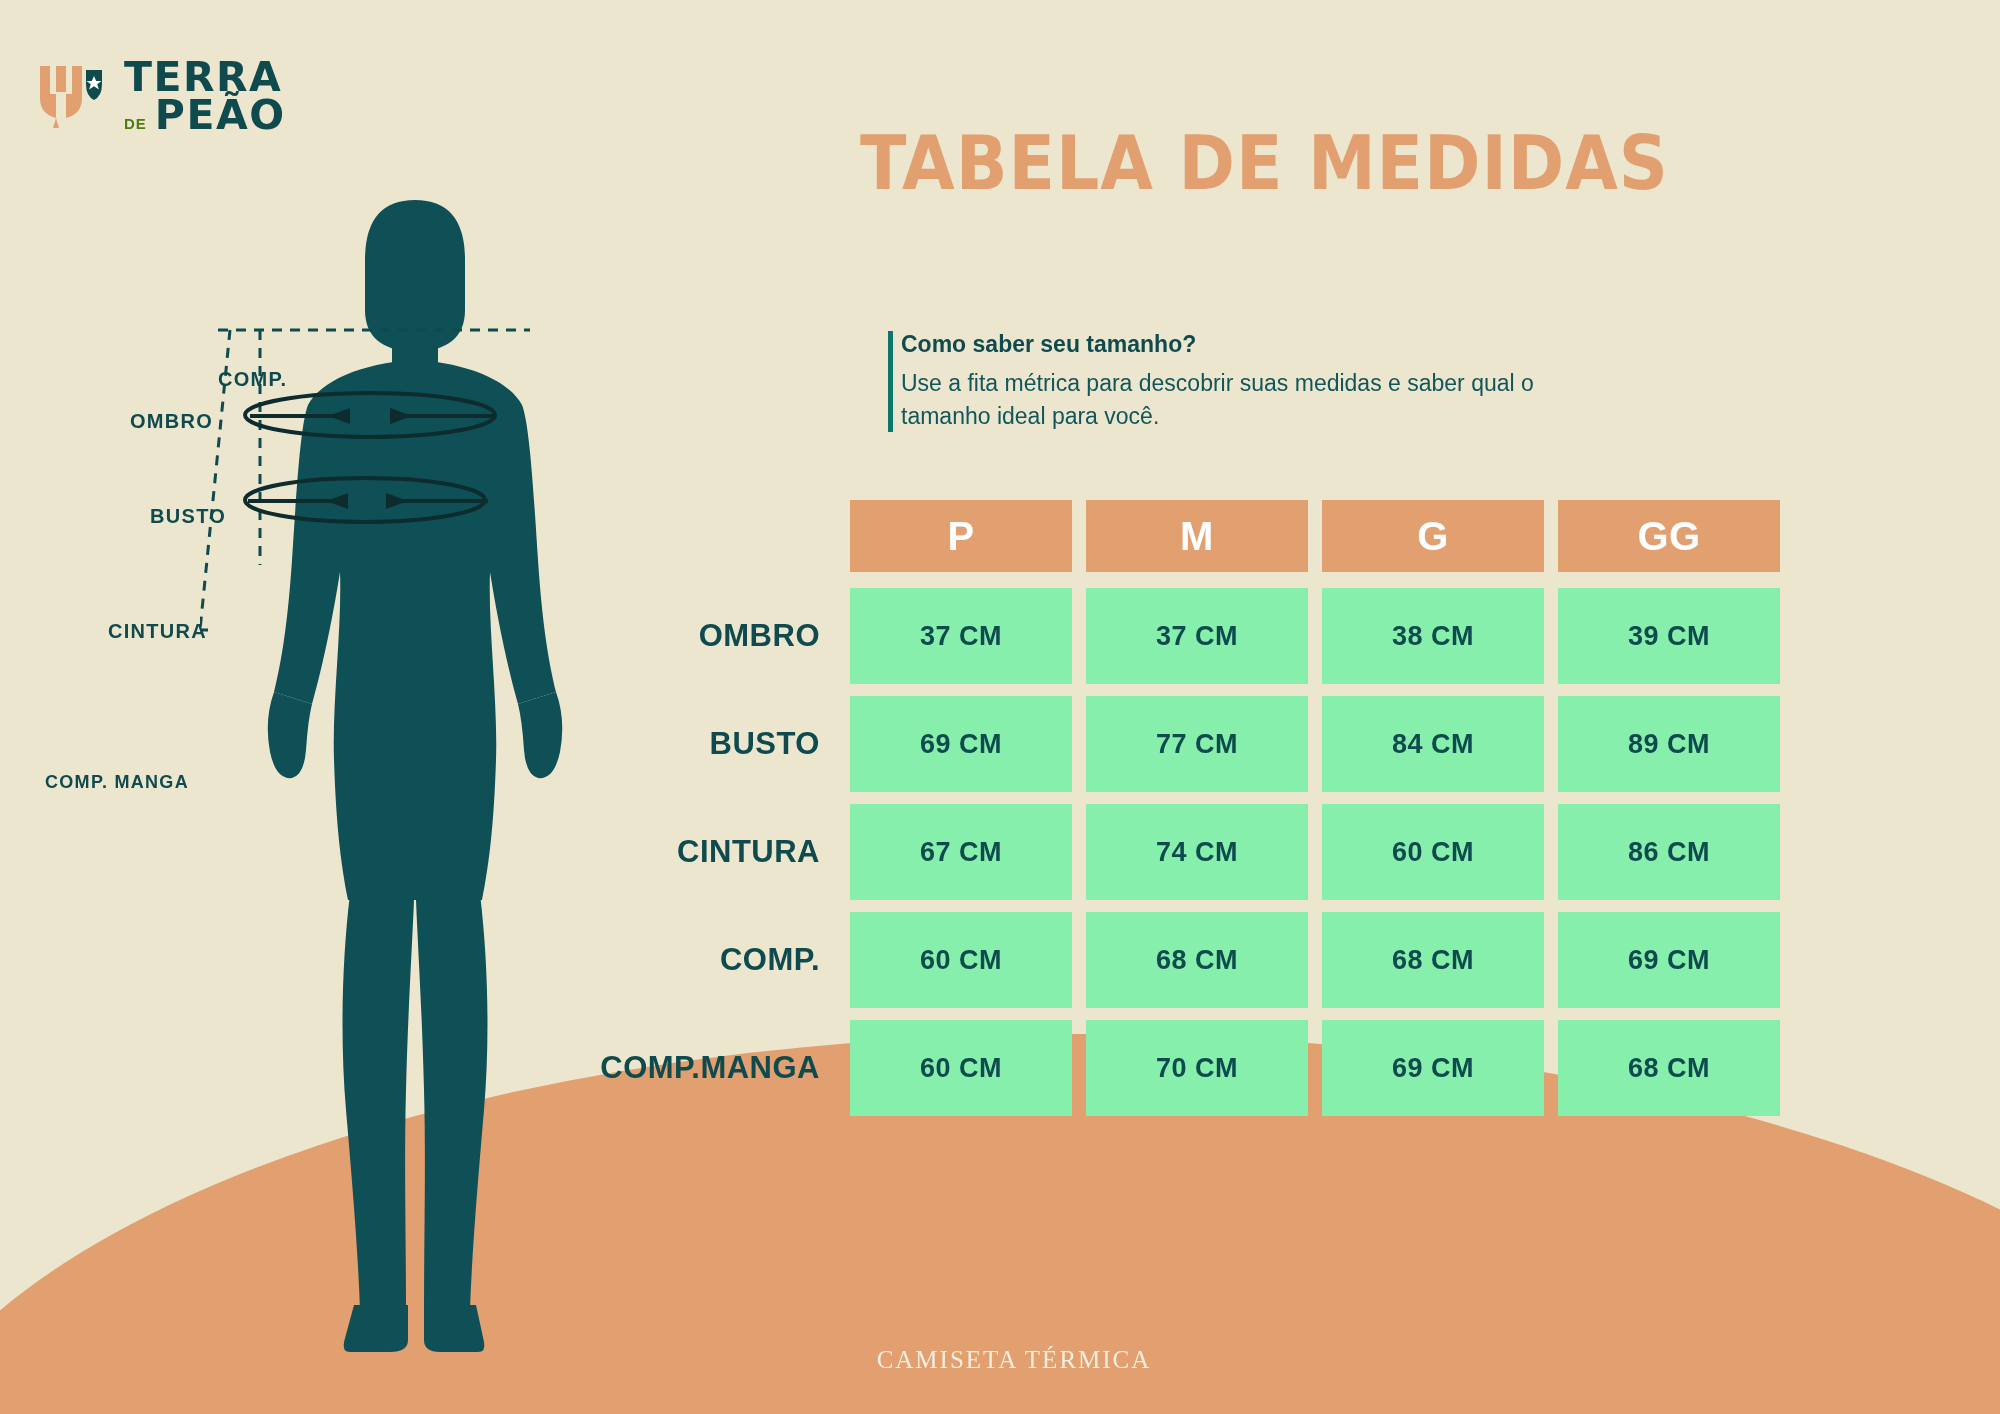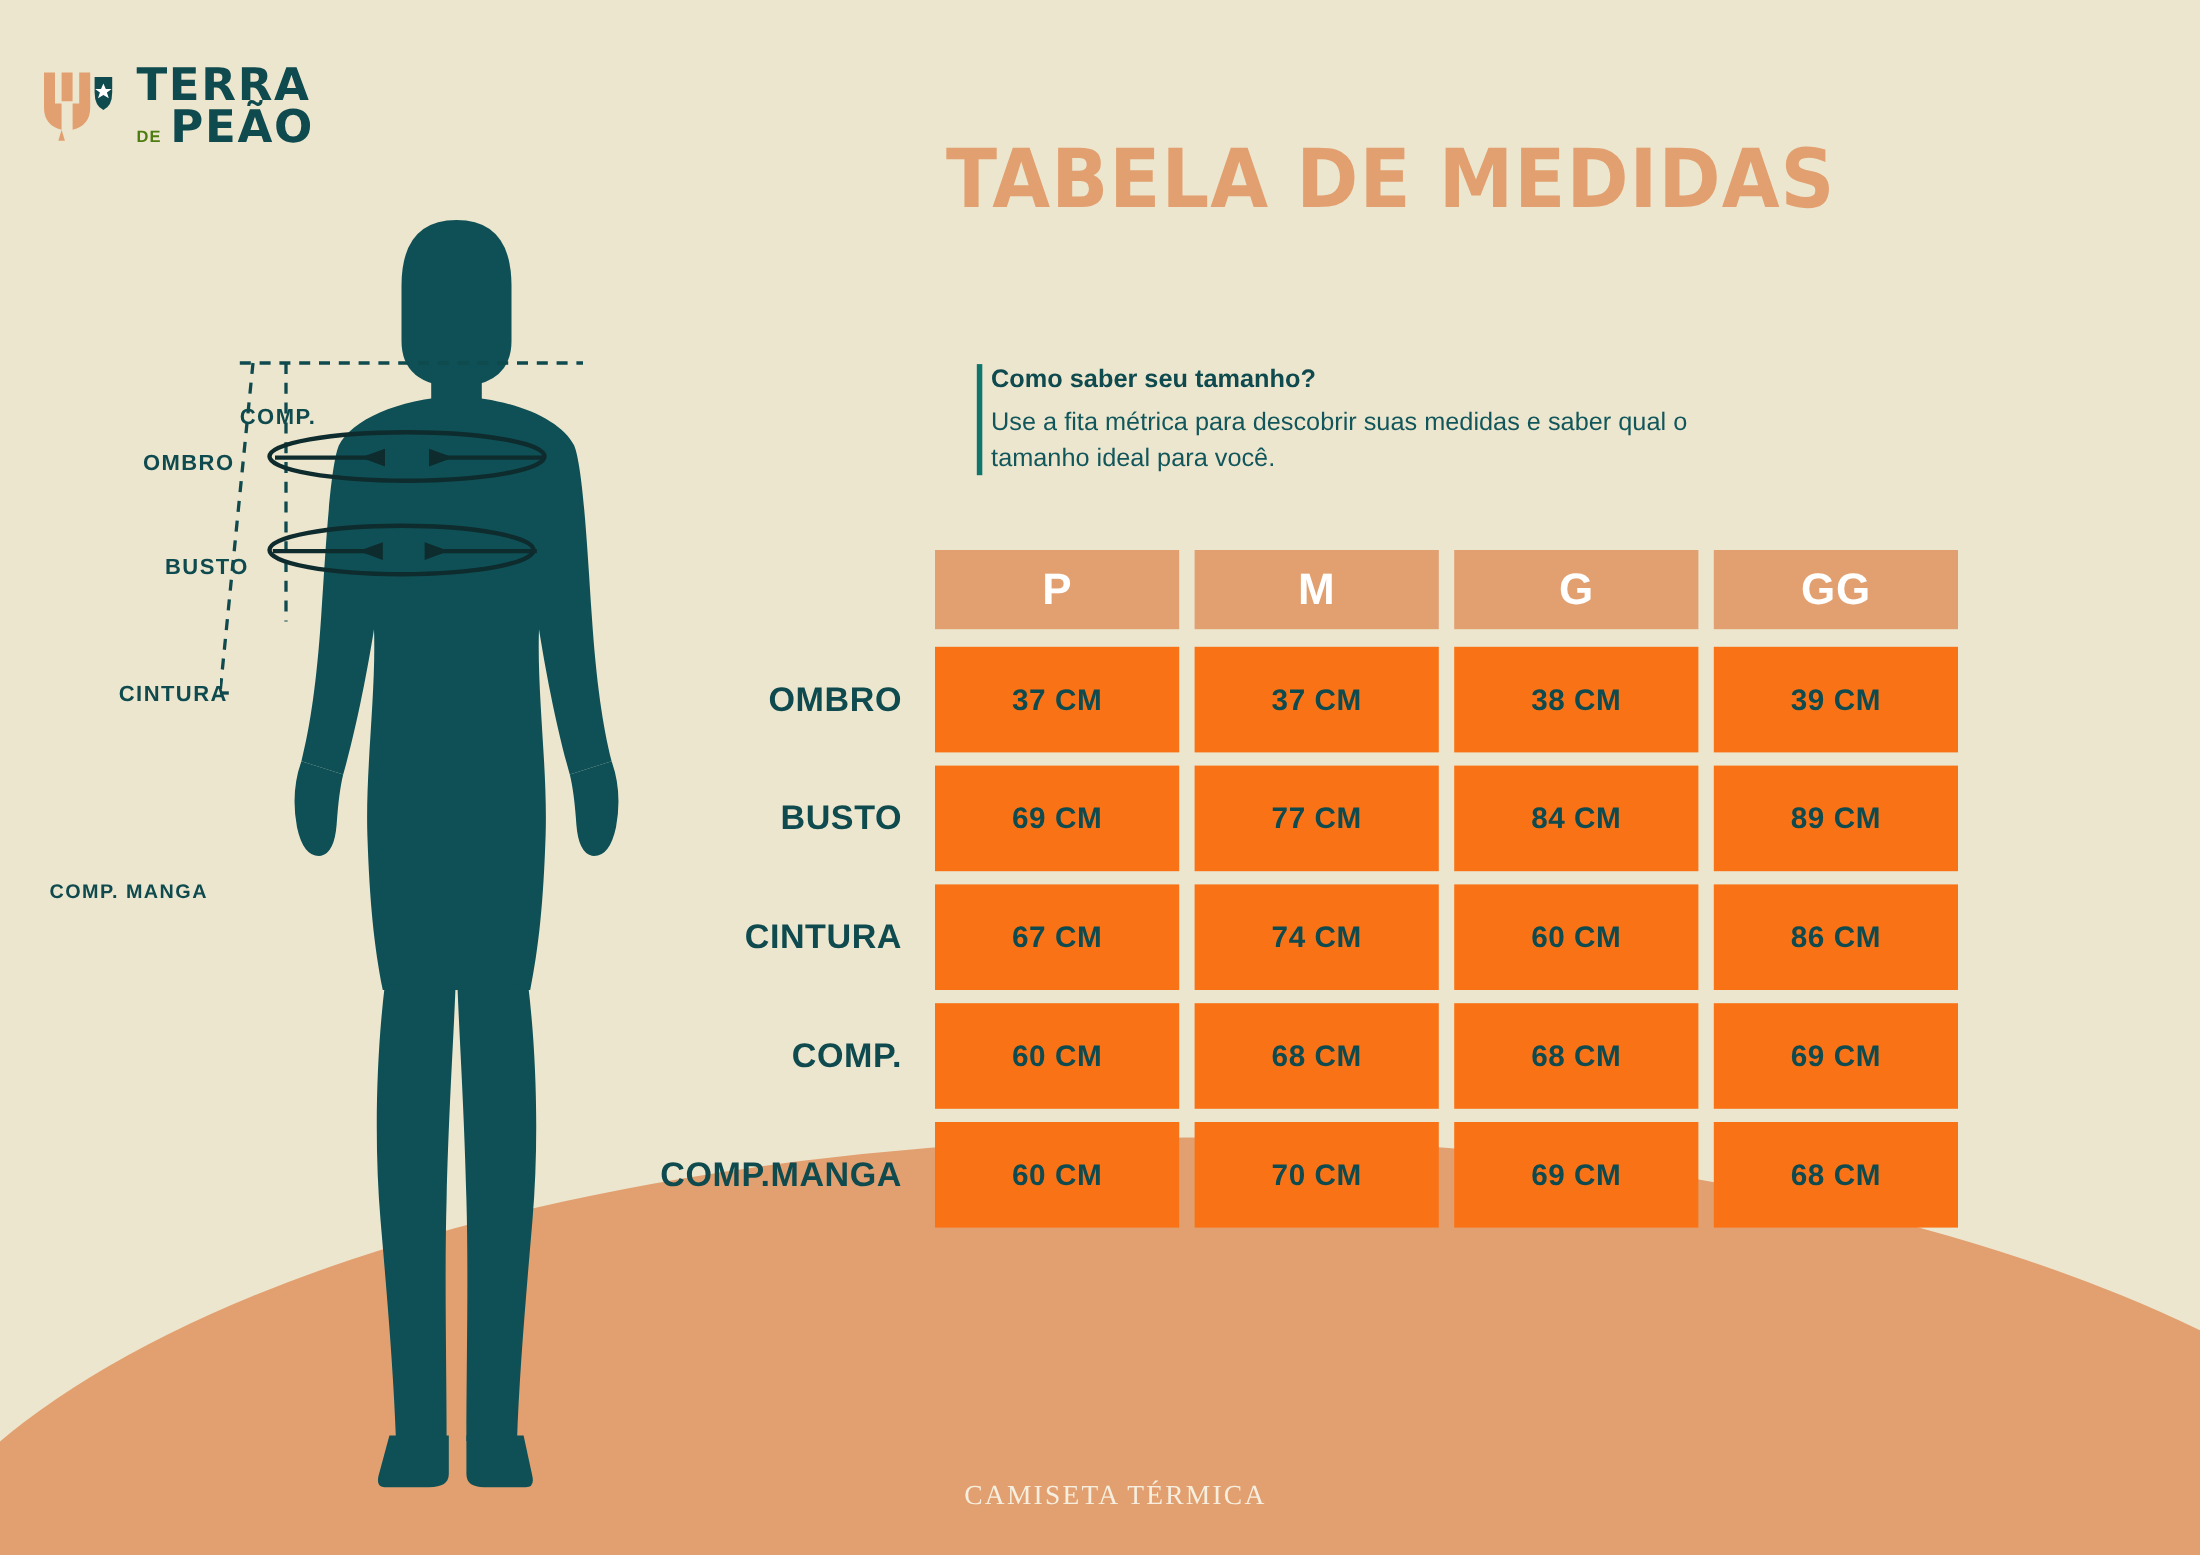--- a/index.html
+++ b/index.html
@@ -128,21 +128,21 @@
     color: #0e4a4e;
     letter-spacing: 0.5px;
   }
   .cell {
     width: 222px;
     height: 96px;
     margin-right: 14px;
     display: flex;
     align-items: center;
     justify-content: center;
-    background: #f97316;
+    background: #86efac;
     font-size: 27px;
     font-weight: bold;
     color: #0e4a4e;
     letter-spacing: 0.5px;
   }
   .hcell {
     background: #e2a070;
     color: #ffffff;
     font-size: 40px;
     font-weight: bold;
@@ -167,21 +167,21 @@
     font-weight: bold;
     color: #0e4a4e;
     letter-spacing: 1.3px;
     z-index: 6;
     white-space: nowrap;
   }
   .l-comp   { left: 218px;  top: 368px; }
   .l-ombro  { left: 130px;  top: 410px; }
   .l-busto  { left: 150px;  top: 505px; }
   .l-cintura{ left: 108px;  top: 620px; }
-  .l-manga  { left: 45px;   top: 800px; font-size: 18px; }
+  .l-manga  { left: 45px;   top: 772px; font-size: 18px; }
 
   
   .footer {
     position: absolute;
     left: 0;
     right: 0;
     bottom: 40px;
     text-align: center;
     color: #f6efdf;
     font-size: 25px;

